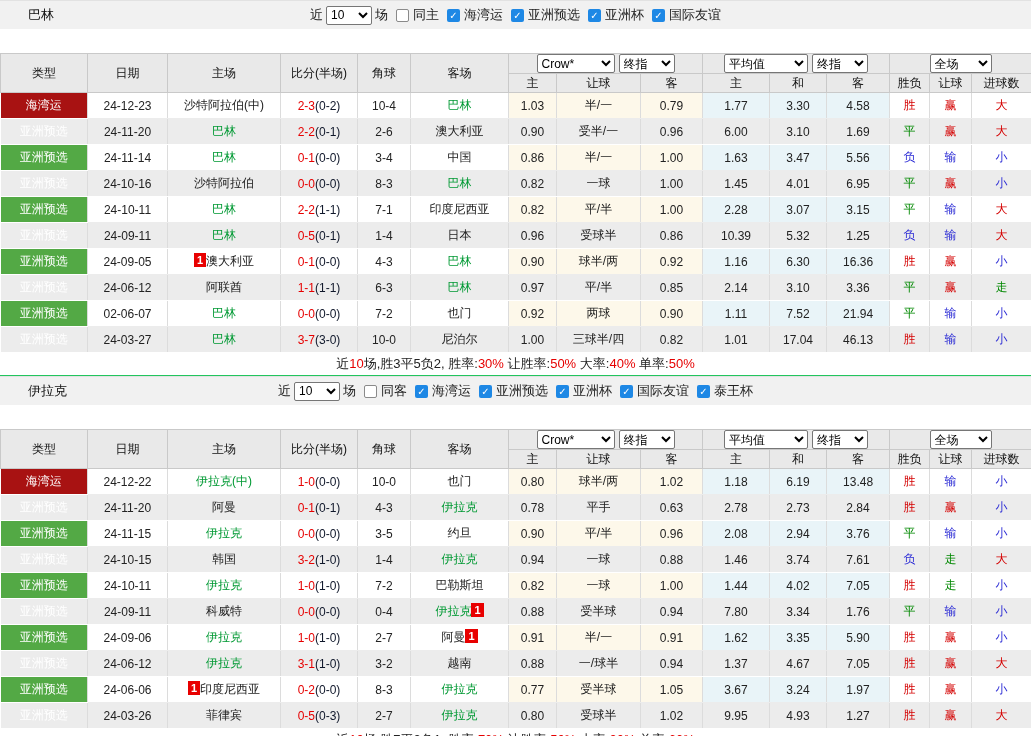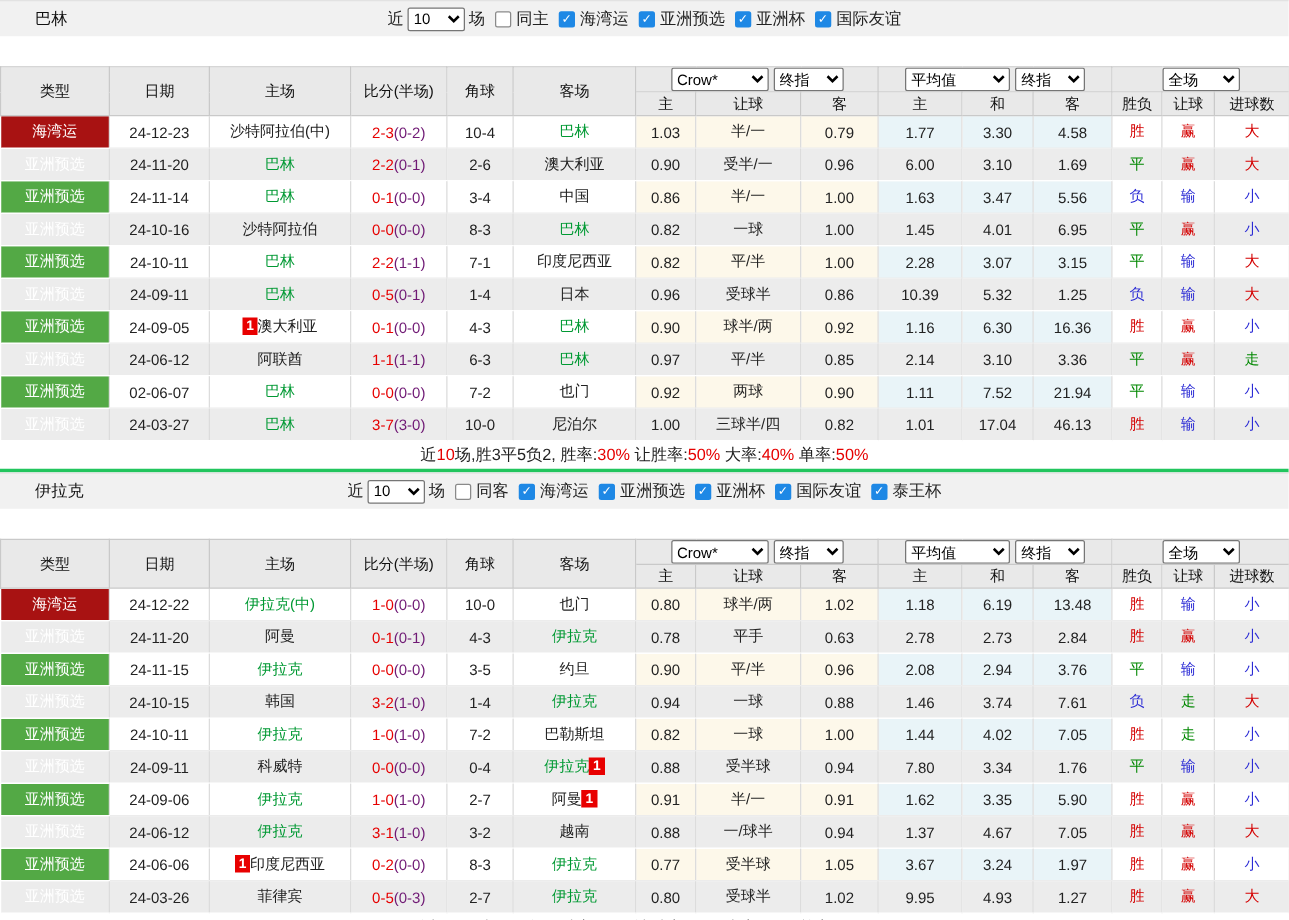--- a/index.html
+++ b/index.html
@@ -31,28 +31,28 @@
   th.selcell select{margin:0 2px;}
   td{border-right:1px solid #dcdcdc;border-bottom:1px solid #ececec;text-align:center;height:25px;padding:0;overflow:hidden;white-space:nowrap;background:#fff;}
   tr.even td{background:#ececec;border-bottom:1px solid #fff;}
   td.col-crow{background:var(--crow-bg);}
   td.col-avg{background:var(--avg-bg);}
   td.type{color:#fff;border-bottom:1px solid #fff;}
   td.type-red{background:var(--badge-red);}
   td.type-green{background:var(--badge-green);}
   .team{color:var(--team-green);}
   .score-main{color:var(--score-red);}
-  .score-half{color:#701a75;}
+  .score-half{color:#0f172a;}
   .res-r{color:var(--win-red);}
   .res-g{color:var(--draw-green);}
   .res-b{color:var(--lose-blue);}
   .redcard{display:inline-block;background:#e80000;color:#fff;font-size:11px;font-weight:bold;padding:0 3px;line-height:14px;vertical-align:1px;}
 
   
-  .summary{height:22px;line-height:22px;text-align:center;font-size:13px;background:#fff;border-bottom:3px solid #22c55e;}
+  .summary{height:22px;line-height:22px;text-align:center;font-size:13px;background:#fff;border-bottom:1px solid #22c55e;}
   .summary .red{color:#e60000;}
 </style>
 </head>
 <body>
 
 <div class="window">
   <div id="sections">
       <div class="section">
         <div class="filter-bar">
           <span class="team-name">巴林</span>

